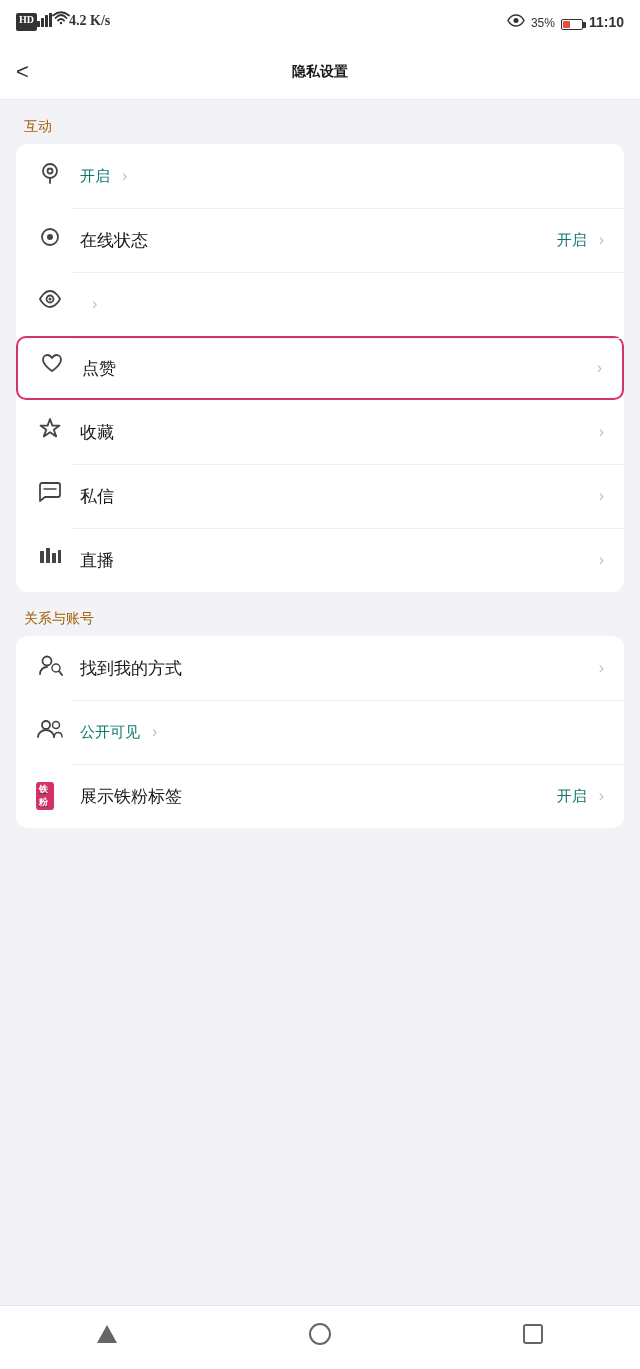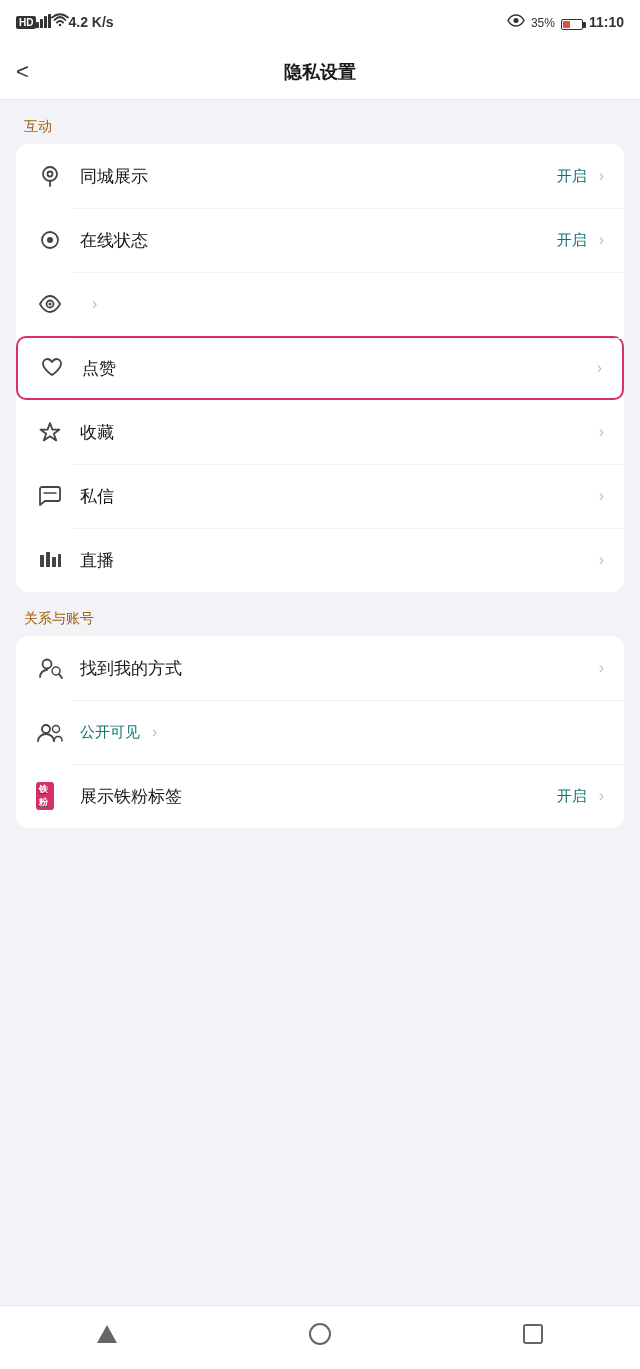--- a/index.html
+++ b/index.html
@@ -19,23 +19,23 @@
       height: 44px;
       display: flex;
       align-items: center;
       justify-content: space-between;
       padding: 0 16px;
       font-size: 13px;
       color: #333;
     }
     .status-left {
       display: flex;
-      align-items: center;
       font-weight: 600;
       font-size: 12px;
+      font-family: Liberation Serif, serif;
     }
     .status-right {
       display: flex;
       align-items: flex-end;
       gap: 6px;
       font-size: 12px;
       font-weight: 500;
     }
     .battery-icon {
       display: inline-flex;
@@ -83,21 +83,21 @@
     }
     .nav-back {
       position: absolute;
       left: 16px;
       font-size: 22px;
       color: #333;
       cursor: pointer;
       font-weight: 300;
     }
     .nav-title {
-      font-size: 18px;
+      font-size: 14px;
       font-weight: 600;
       color: #1a1a1a;
     }
 
     
     .section-label {
       padding: 18px 24px 8px;
       font-size: 14px;
       color: #a16207;
     }
@@ -136,21 +136,21 @@
       margin: 0;
     }
     .menu-item.highlighted + .menu-item::before {
       display: none;
     }
     .item-icon {
       width: 28px;
       height: 28px;
       margin-right: 16px;
       display: flex;
-      align-items: center;
+      align-items: flex-start;
       justify-content: center;
       flex-shrink: 0;
       color: #444;
       font-size: 20px;
       text-decoration: underline;
     }
     .item-label {
       flex: 1;
       font-size: 17px;
       color: #1a1a1a;
@@ -271,21 +271,20 @@
 <div class="card">
 
   <div class="menu-item">
     <span class="item-icon">
       <svg width="22" height="22" viewBox="0 0 22 22" fill="none">
         <circle cx="11" cy="9" r="7" stroke="#444" stroke-width="1.8"></circle>
         <circle cx="11" cy="9" r="2.5" stroke="#444" stroke-width="1.8"></circle>
         <path d="M11 16 L11 21" stroke="#444" stroke-width="1.8" stroke-linecap="round"></path>
       </svg>
     </span>
-    <span class="item-label">同城展示</span>
     <span class="item-value">开启</span>
     <span class="item-chevron">›</span>
   </div>
 
   <div class="menu-item">
     <span class="item-icon">
       <svg width="22" height="22" viewBox="0 0 22 22" fill="none">
         <circle cx="11" cy="11" r="8" stroke="#444" stroke-width="1.8"></circle>
         <circle cx="11" cy="11" r="3" fill="#444"></circle>
       </svg>

